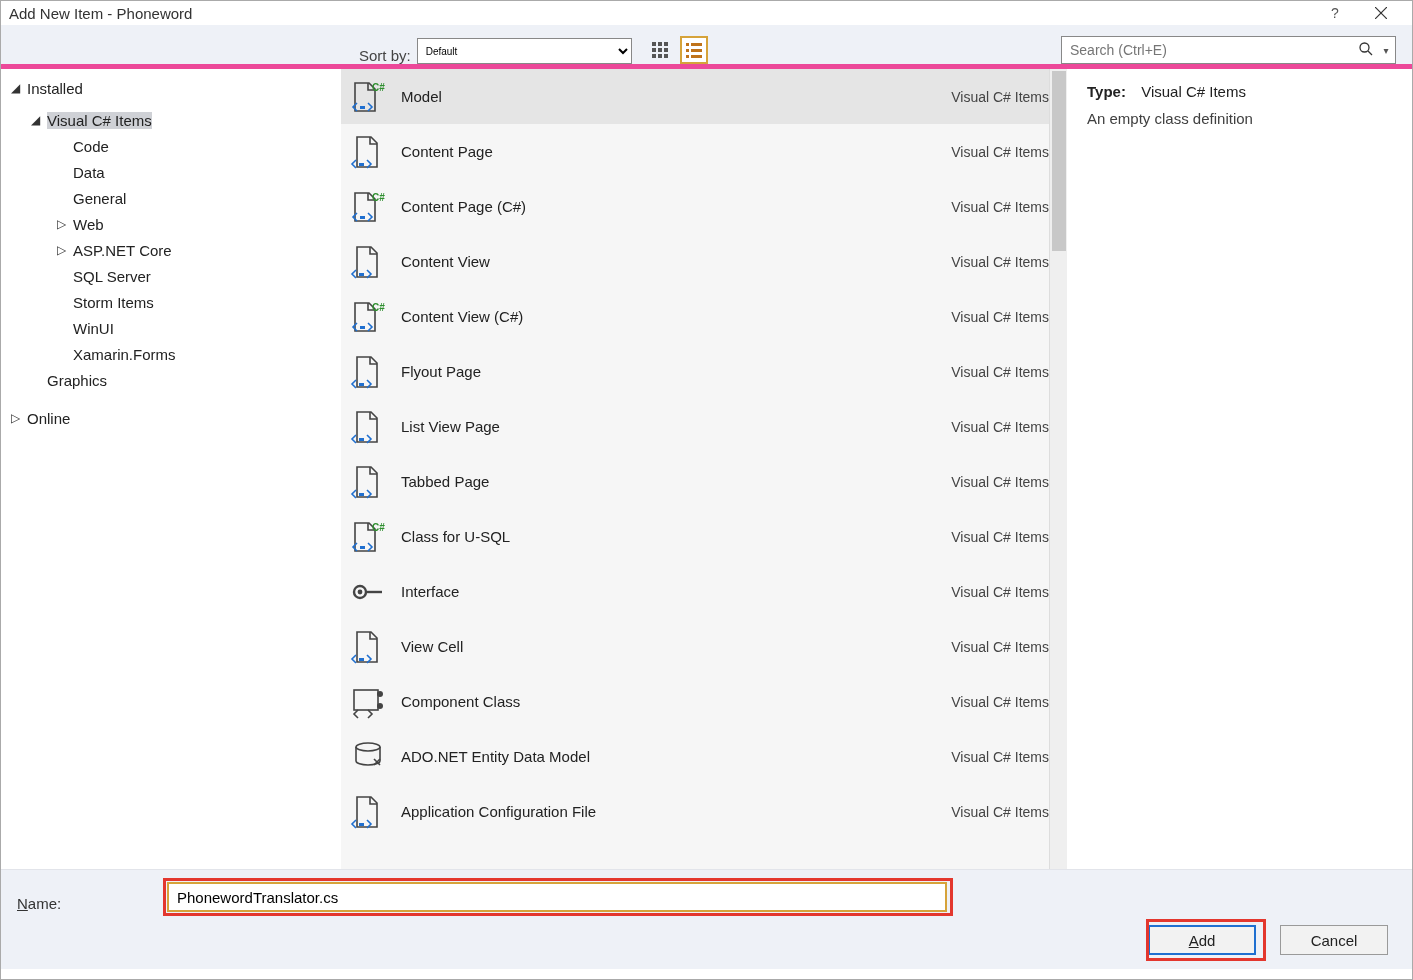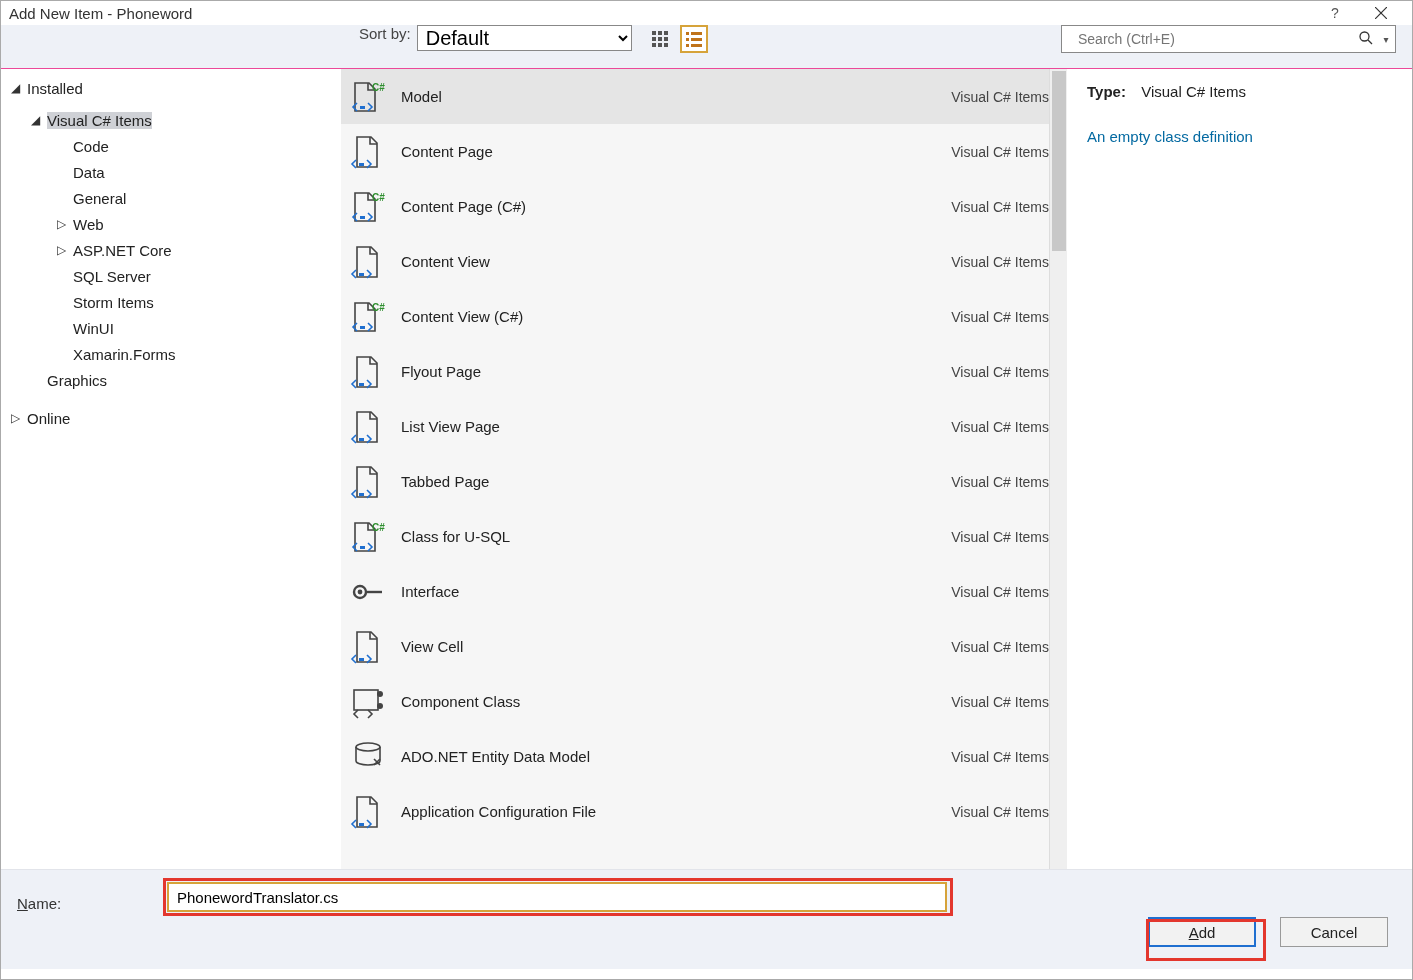--- a/index.html
+++ b/index.html
@@ -28,52 +28,52 @@
     width: 46px; height: 36px;
     display: flex; align-items: center; justify-content: center;
     color: #555;
     font-size: 14px;
   }
 
   
   .toolbar {
     height: 44px;
     display: flex;
-    align-items: flex-start;
+    align-items: flex-end;
     padding: 0 16px;
     background: #eef1f7;
-    border-bottom: 1px solid #ec4899;
+    border-bottom: 5px solid #ec4899;
   }
   .toolbar .left-gap { width: 342px; }
   .toolbar .sort-label { color: #444; margin-right: 6px; }
   .toolbar select {
     height: 26px; width: 215px;
     background: #fff; border: 1px solid #888;
-    font-size: 20px; padding: 0 4px;
+    font-size: 10px; padding: 0 4px;
   }
   .toolbar .view-btns { display: flex; gap: 6px; margin-left: 14px; }
   .toolbar .view-btn {
     width: 28px; height: 28px;
     display:flex; align-items:center; justify-content:center;
     border: 2px solid transparent; color: #444;
   }
   .toolbar .view-btn.active {
     border: 2px solid #d6a33a; background:#fff;
   }
   .toolbar .spacer { flex:1; }
   .toolbar .search-wrap {
     display:flex; align-items:center;
     border: 1px solid #888;
     background: #fff;
     height: 28px;
     width: 335px;
   }
   .toolbar .search-wrap input {
     flex:1; border:none; outline:none;
-    font-size: 14px; padding: 0 16px; color:#0f172a;
+    font-size: 14px; padding: 0 8px; color:#0f172a;
     background: transparent;
   }
   .toolbar .search-wrap .s-icon {
     width: 30px; color:#555; text-align:center; font-size: 14px;
   }
   .toolbar .search-wrap .s-drop {
     width: 14px; color:#555; text-align:center; font-size: 10px; padding-right:4px;
   }
 
   
@@ -132,23 +132,23 @@
   .list-scrollbar .thumb {
     position:absolute; left:2px; top:2px;
     width:14px; height:180px; background:#c8c8c8;
   }
 
   
   .details-panel {
     width: 345px;
     padding: 14px 20px;
   }
-  .details-panel .type-line { margin-bottom:28px; }
+  .details-panel .type-line { margin-bottom:10px; }
   .details-panel .type-label { font-weight:600; display:inline-block; width:50px; }
-  .details-panel .desc { color:#0369a1; }
+  .details-panel .desc { color:#404040; }
 
   
   .footer {
     position: relative;
     height: 100px;
     background:#eef1f7;
     border-top:1px solid #e2e4ea;
   }
   .name-row {
     display:flex; align-items:flex-end;
@@ -169,21 +169,21 @@
     padding: 3px 8px;
     font-size: 15px;
     background:#fff;
   }
   .name-highlight-box {
     position:absolute;
     border: 3px solid #e3372e;
   }
   .button-row {
     position:absolute;
-    right: 24px; bottom: 22px;
+    right: 24px; bottom: 14px;
     display:flex; gap: 24px;
   }
   .btn {
     width: 108px; height: 30px;
     display:flex; align-items:center; justify-content:center;
     background:#f2f2f2;
     border: 1px solid #9a9a9a;
     font-size: 15px; color:#222;
   }
   .btn.primary { border: 2px solid #1f6fd0; }

